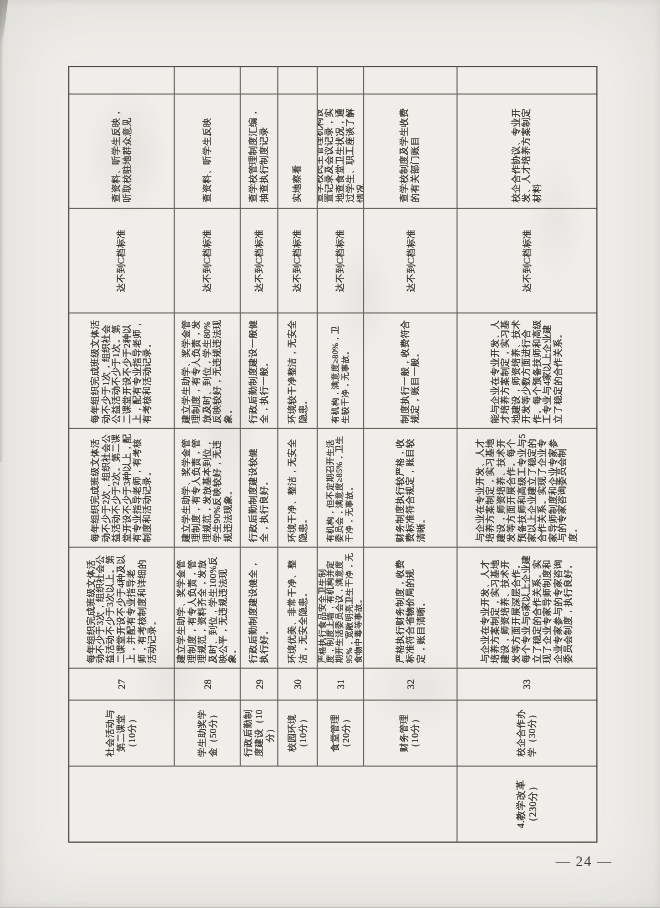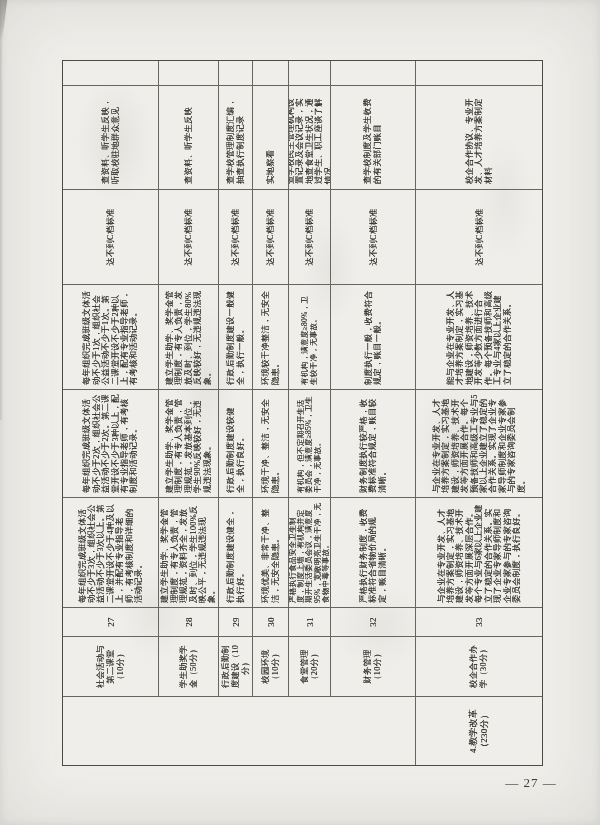--- a/index.html
+++ b/index.html
@@ -249,14 +249,14 @@
     <div class="c meth col8 r7">
         <span>校企合作协议、专业开发、人才培养方案制定材料</span>
       </div>
     <div class="c col9 r7">
         <span></span>
       </div>
   </div>
 
   <div class="ghosts"></div>
 
-  <div class="pageno">— 27 —</div>
+  <div class="pageno">— 24 —</div>
 </div>
 
 </body></html>

